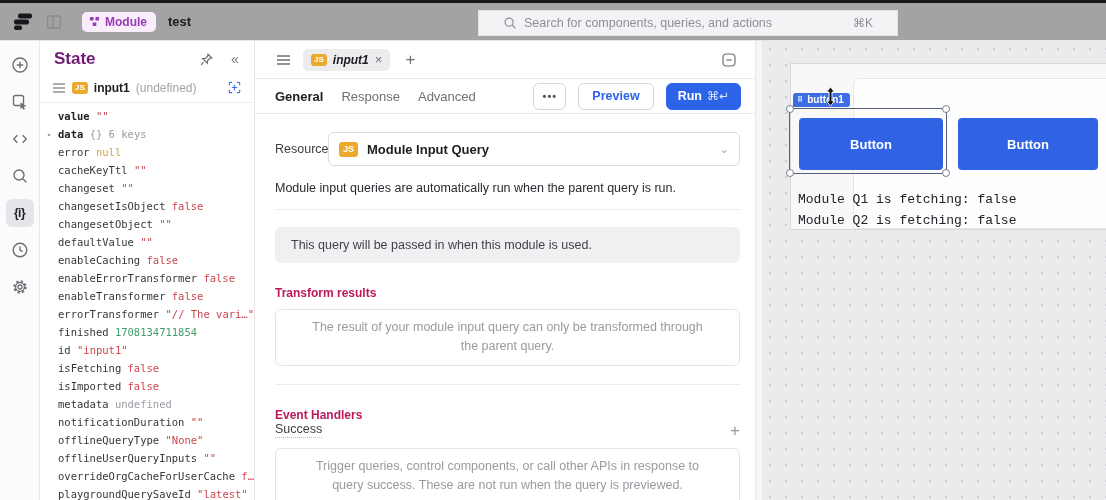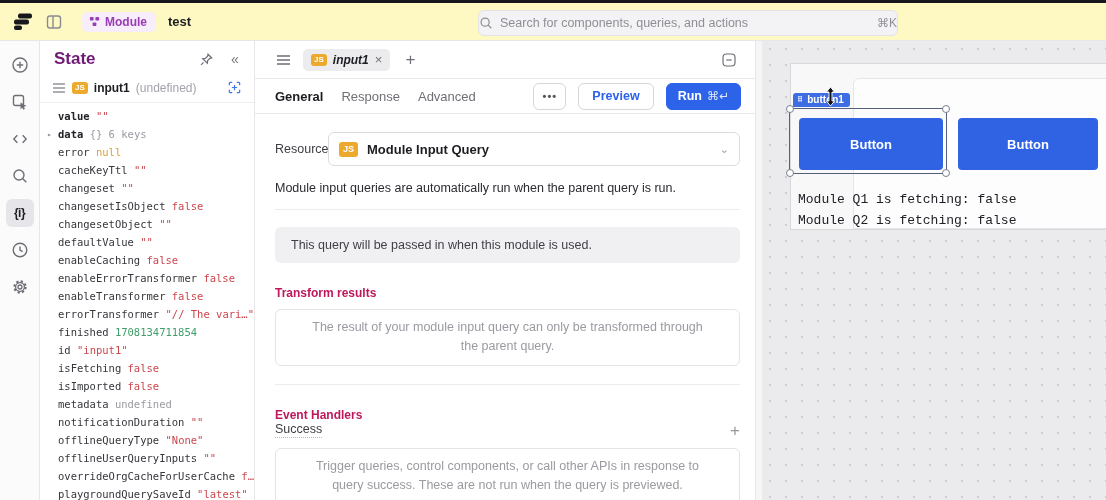--- a/index.html
+++ b/index.html
@@ -2,31 +2,31 @@
 <html><head>
 <meta charset="utf-8">
 <style>
   * { margin:0; padding:0; box-sizing:border-box; }
   html,body { width:1106px; height:500px; overflow:hidden; background:#fff;
     font-family:"Liberation Sans","DejaVu Sans",sans-serif; -webkit-font-smoothing:antialiased; }
   .app { width:1106px; height:500px; display:flex; flex-direction:column; }
 
   
   .window-strip { height:3px; background:#17181b; flex:none; }
-  .topbar { height:38px; flex:none; background:#fef9c3; border-bottom:1px solid #e7e7ea;
+  .topbar { height:38px; flex:none; background:#a3a3a3; border-bottom:1px solid #e7e7ea;
     display:flex; align-items:center; padding:0 10px; position:relative; }
   .logo { margin:0 6px 0 2px; display:flex; }
   .icon-btn { width:28px; height:28px; display:flex; align-items:center; justify-content:center;
     border-radius:6px; cursor:pointer; flex:none; }
   .module-badge { display:flex; align-items:center; gap:5px; background:#f8eefb; color:#9a3ab6;
     font-size:12px; font-weight:600; padding:3px 9px 3px 7px; border-radius:5px; margin:0 12px 0 14px; }
   .doc-title { font-size:13px; font-weight:700; color:#1c1d21; }
   .searchbar { position:absolute; left:478px; top:7px; width:420px; height:26px;
-    background:#f3f3f5; border:1px solid #e3e3e6; border-radius:6px;
-    display:flex; align-items:center; padding:0 0; gap:7px; }
+    background:#f3f3f5; border:1px solid #e3e3e6; border-radius:0;
+    display:flex; align-items:center; padding:0 24px; gap:7px; }
   .searchbar .ph { color:#8e8e95; font-size:12.5px; flex:1; }
   .searchbar .kbd { color:#8e8e95; font-size:12px; }
 
   
   .main { flex:1; display:flex; min-height:0; }
 
   
   .rail { width:40px; flex:none; background:#fbfbfc; border-right:1px solid #e7e7ea;
     display:flex; flex-direction:column; align-items:center; padding-top:10px; gap:9px; }
   .rail .icon-btn { color:#6e6e76; }

